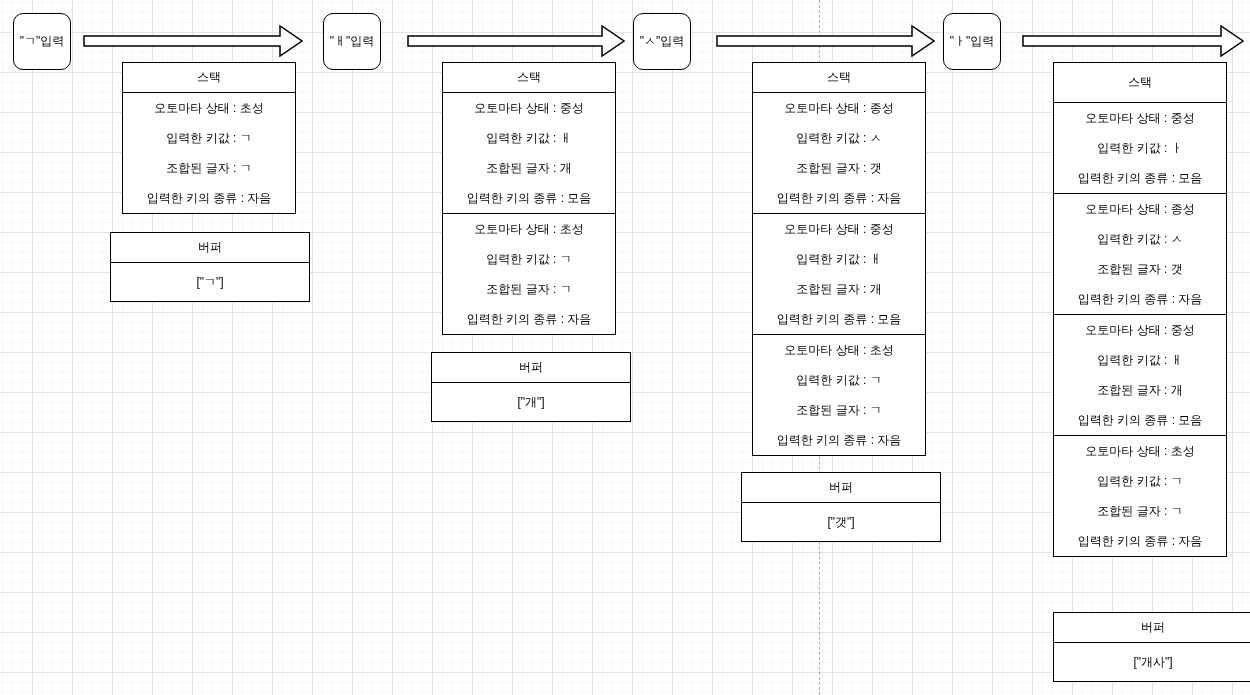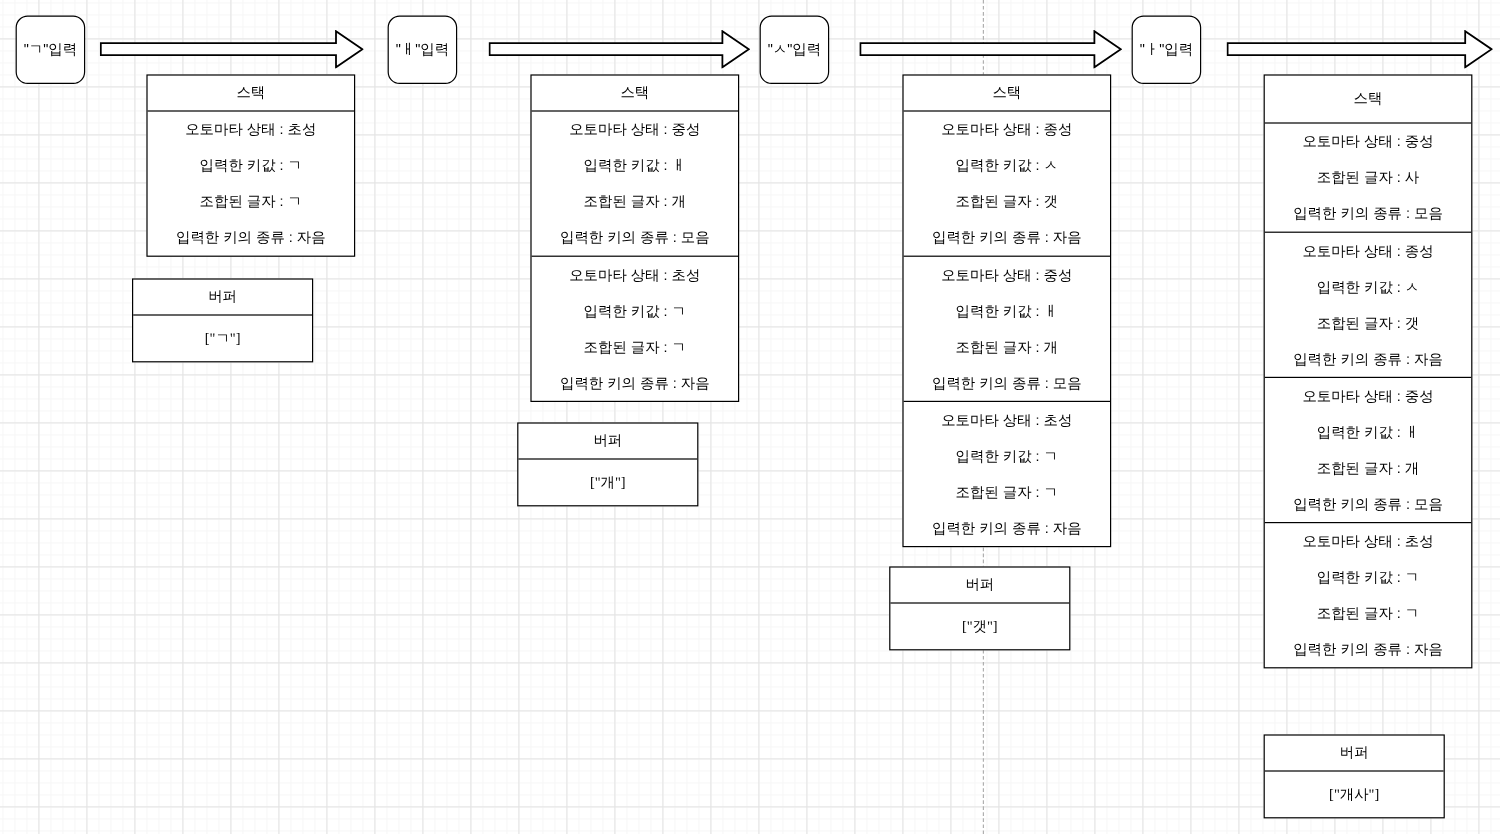--- a/index.html
+++ b/index.html
@@ -55,26 +55,25 @@
   .stack-title.tall { height: 40px; }
   .stack-frame { border-bottom: 1.5px solid #000; }
   .stack-frame:last-child { border-bottom: none; }
   .stack-row {
     height: 30px;
     display: flex; align-items: center; justify-content: center;
     white-space: nowrap;
   }
   .buffer {
     position: absolute;
-    width: 151px;
+    width: 200px;
     box-sizing: border-box;
     background: #fff;
     border: 1.5px solid #000;
     font-size: 12px;
-    font-family: Liberation Serif, serif;
   }
   .buffer-title {
     height: 30px;
     box-sizing: border-box;
     border-bottom: 1.5px solid #000;
     display: flex; align-items: center; justify-content: center;
   }
   .buffer-value {
     height: 38px;
     display: flex; align-items: center; justify-content: center;
@@ -168,21 +167,21 @@
   <div class="input-node" style="left:943px; top:13px;">
     <span>"ㅏ"입력</span>
   </div>
   <svg class="flow-arrow" style="left:1022px;" width="222" height="32" viewBox="0 0 222 32">
     <path d="M1,11 H199 V1 L221,16 L199,31 V21 H1 Z" fill="#ffffff" stroke="#000000" stroke-width="1.5"></path>
   </svg>
   <div class="stack" style="left:1053px; top:62px;">
     <div class="stack-title tall">스택</div>
     <div class="stack-frame">
       <div class="stack-row">오토마타 상태 : 중성</div>
-      <div class="stack-row">조합된 글자 : 사</div>
+      <div class="stack-row">입력한 키값 : ㅏ</div>
       <div class="stack-row">입력한 키의 종류 : 모음</div>
     </div>
     <div class="stack-frame">
       <div class="stack-row">오토마타 상태 : 종성</div>
       <div class="stack-row">입력한 키값 : ㅅ</div>
       <div class="stack-row">조합된 글자 : 갯</div>
       <div class="stack-row">입력한 키의 종류 : 자음</div>
     </div>
     <div class="stack-frame">
       <div class="stack-row">오토마타 상태 : 중성</div>

